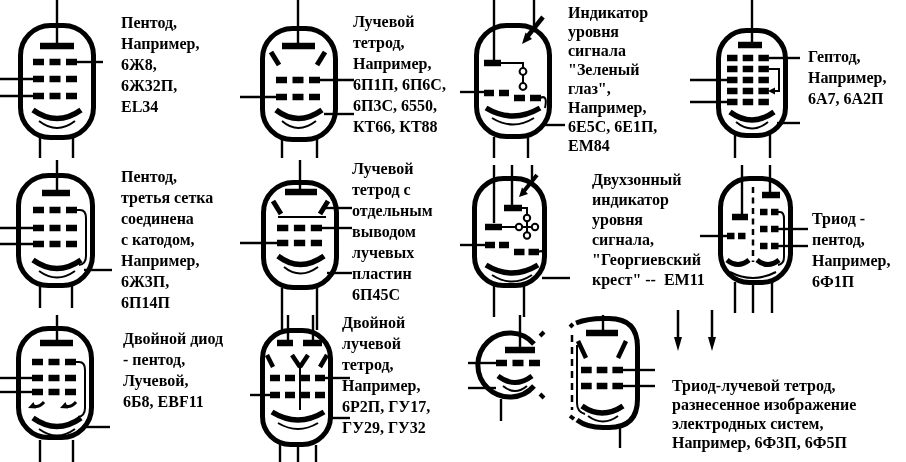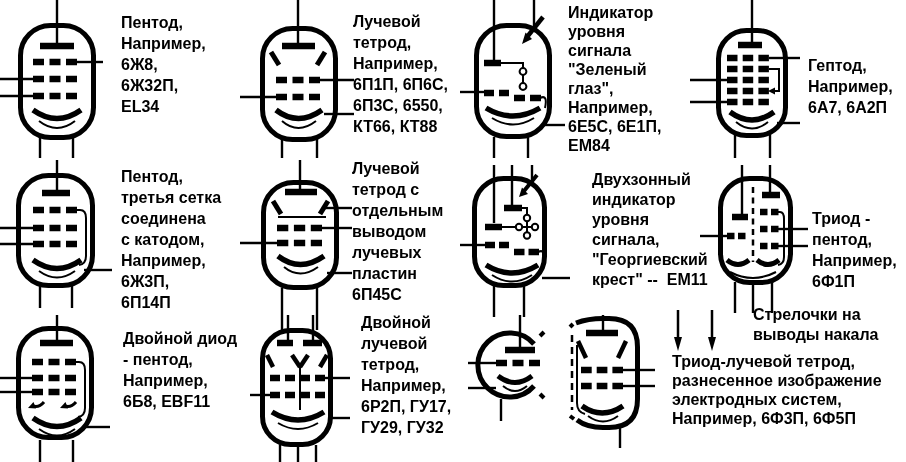--- a/index.html
+++ b/index.html
@@ -1,17 +1,17 @@
 <!DOCTYPE html>
 <html><head>
 <meta charset="utf-8">
 <style>
   html,body{margin:0;padding:0;background:#fff}
   #stage{position:relative;width:906px;height:462px;background:#ffffff;overflow:hidden;
-         font-family:Liberation Sans, sans-serif}
+         font-family:Liberation Serif, serif}
   .lbl{position:absolute;font-weight:bold;font-size:16px;line-height:21px;
        color:#000;white-space:pre}
   svg.sym{position:absolute}
   svg.sym line, svg.sym path, svg.sym rect{stroke:#000;fill:none;stroke-linecap:butt}
   svg.sym circle{stroke:#000;fill:#fff}
   .env{stroke-width:5}
   .bar{stroke-width:6.5}
   .g{stroke-width:6.5}
   .ld{stroke-width:2.4}
   .th{stroke-width:2}
@@ -111,21 +111,21 @@
     <path class="th" d="M79 69 H89 V91 H84"></path>
     <polygon class="arr" points="78,91 85,87.5 85,94.5"></polygon>
     <line class="ld" x1="0" y1="80" x2="37" y2="80"></line>
     <line class="ld" x1="0" y1="102" x2="37" y2="102"></line>
     <path class="cat" d="M40 112 Q62 128 84 112"></path>
     <path class="th" d="M46 122 Q62 135 78 122"></path>
     <line class="ld" x1="87" y1="123" x2="110" y2="123"></line>
     <line class="ld" x1="45" y1="135" x2="45" y2="158"></line>
     <line class="ld" x1="80" y1="135" x2="80" y2="158"></line>
   </svg>
-  <div class="lbl" style="left:808px;top:55px">Гептод,
+  <div class="lbl" style="left:808px;top:46px">Гептод,
 Например,
 6А7, 6А2П</div>
 
   <svg class="sym" style="left:0;top:160px" width="120" height="150" viewBox="0 0 120 150">
     <rect class="env" x="18.5" y="15.5" width="74" height="110" rx="30"></rect>
     <line class="ld" x1="57" y1="0" x2="57" y2="31"></line>
     <line class="bar" x1="42" y1="33" x2="70" y2="33"></line>
     <line class="g" x1="33" y1="50" x2="77" y2="50" stroke-dasharray="11 5.5"></line>
     <line class="g" x1="33" y1="68" x2="77" y2="68" stroke-dasharray="11 5.5"></line>
     <line class="g" x1="33" y1="84" x2="77" y2="84" stroke-dasharray="11 5.5"></line>
@@ -247,21 +247,21 @@
     <path d="M76 87 Q71 93 65 91" stroke-width="3"></path>
     <polygon class="arr" points="60,93 68,93.5 65.5,87"></polygon>
     <path class="cat" d="M33 103 Q57 120 81 103"></path>
     <path class="th" d="M39 114 Q57 127 75 114"></path>
     <line class="ld" x1="84" y1="112" x2="110" y2="112"></line>
     <line class="ld" x1="40" y1="125" x2="40" y2="147"></line>
     <line class="ld" x1="73" y1="125" x2="73" y2="147"></line>
   </svg>
   <div class="lbl" style="left:123px;top:328px">Двойной диод
 - пентод,
-Например,
+Лучевой,
 6Б8, EBF11</div>
 
   <svg class="sym" style="left:250px;top:315px" width="130" height="147" viewBox="0 0 130 147">
     <rect class="env" x="12.5" y="15.5" width="68" height="114" rx="28"></rect>
     <line class="ld" x1="38" y1="0" x2="38" y2="26"></line>
     <line class="ld" x1="63" y1="0" x2="63" y2="26"></line>
     <line class="bar" x1="27" y1="28" x2="43" y2="28" stroke-width="6"></line>
     <line class="bar" x1="53" y1="28" x2="72" y2="28" stroke-width="6"></line>
     <line x1="17" y1="40" x2="23" y2="52" stroke-width="4.5"></line>
     <line x1="42" y1="40" x2="50" y2="52" stroke-width="4.5"></line>
@@ -272,21 +272,21 @@
     <line class="g" x1="20" y1="80" x2="75" y2="80" stroke-dasharray="10 5"></line>
     <line class="ld" x1="75" y1="63" x2="100" y2="63"></line>
     <line class="ld" x1="0" y1="80" x2="20" y2="80"></line>
     <path class="cat" d="M22 97 Q48 113 74 97"></path>
     <path class="th" d="M28 108 Q48 120 68 108"></path>
     <line class="ld" x1="78" y1="103" x2="100" y2="103"></line>
     <line class="ld" x1="30" y1="130" x2="30" y2="147"></line>
     <line class="ld" x1="48" y1="130" x2="48" y2="147"></line>
     <line class="ld" x1="66" y1="130" x2="66" y2="147"></line>
   </svg>
-  <div class="lbl" style="left:361px;top:312px">Двойной
+  <div class="lbl" style="left:342px;top:312px">Двойной
 лучевой
 тетрод,
 Например,
 6Р2П, ГУ17,
 ГУ29, ГУ32</div>
 
   <svg class="sym" style="left:460px;top:315px" width="200" height="147" viewBox="0 0 200 147">
     <path class="env" d="M74 29 A32 32 0 1 0 74 71"></path>
     <line x1="80" y1="21" x2="84" y2="17" stroke-width="4"></line>
     <line x1="80" y1="79" x2="84" y2="83" stroke-width="4"></line>
@@ -315,21 +315,19 @@
     <path class="th" d="M128 101 Q143 112 158 101"></path>
     <line class="ld" x1="160" y1="113" x2="160" y2="133"></line>
   </svg>
 
   <svg class="sym" style="left:665px;top:306px" width="60" height="50" viewBox="0 0 60 50">
     <line x1="13" y1="4" x2="13" y2="33" stroke-width="2.5"></line>
     <polygon class="arr" points="13,45 9,31 17,31"></polygon>
     <line x1="47" y1="4" x2="47" y2="33" stroke-width="2.5"></line>
     <polygon class="arr" points="47,45 43,31 51,31"></polygon>
   </svg>
-  <div class="lbl" style="left:753px;top:305px;line-height:20px">Стрелочки на
-выводы накала</div>
-
-  <div class="lbl" style="left:672px;top:352px;line-height:19px">Триод-лучевой тетрод,
+
+  <div class="lbl" style="left:672px;top:376px;line-height:19px">Триод-лучевой тетрод,
 разнесенное изображение
 электродных систем,
 Например, 6Ф3П, 6Ф5П</div>
 
 </div>
 
 </body></html>

